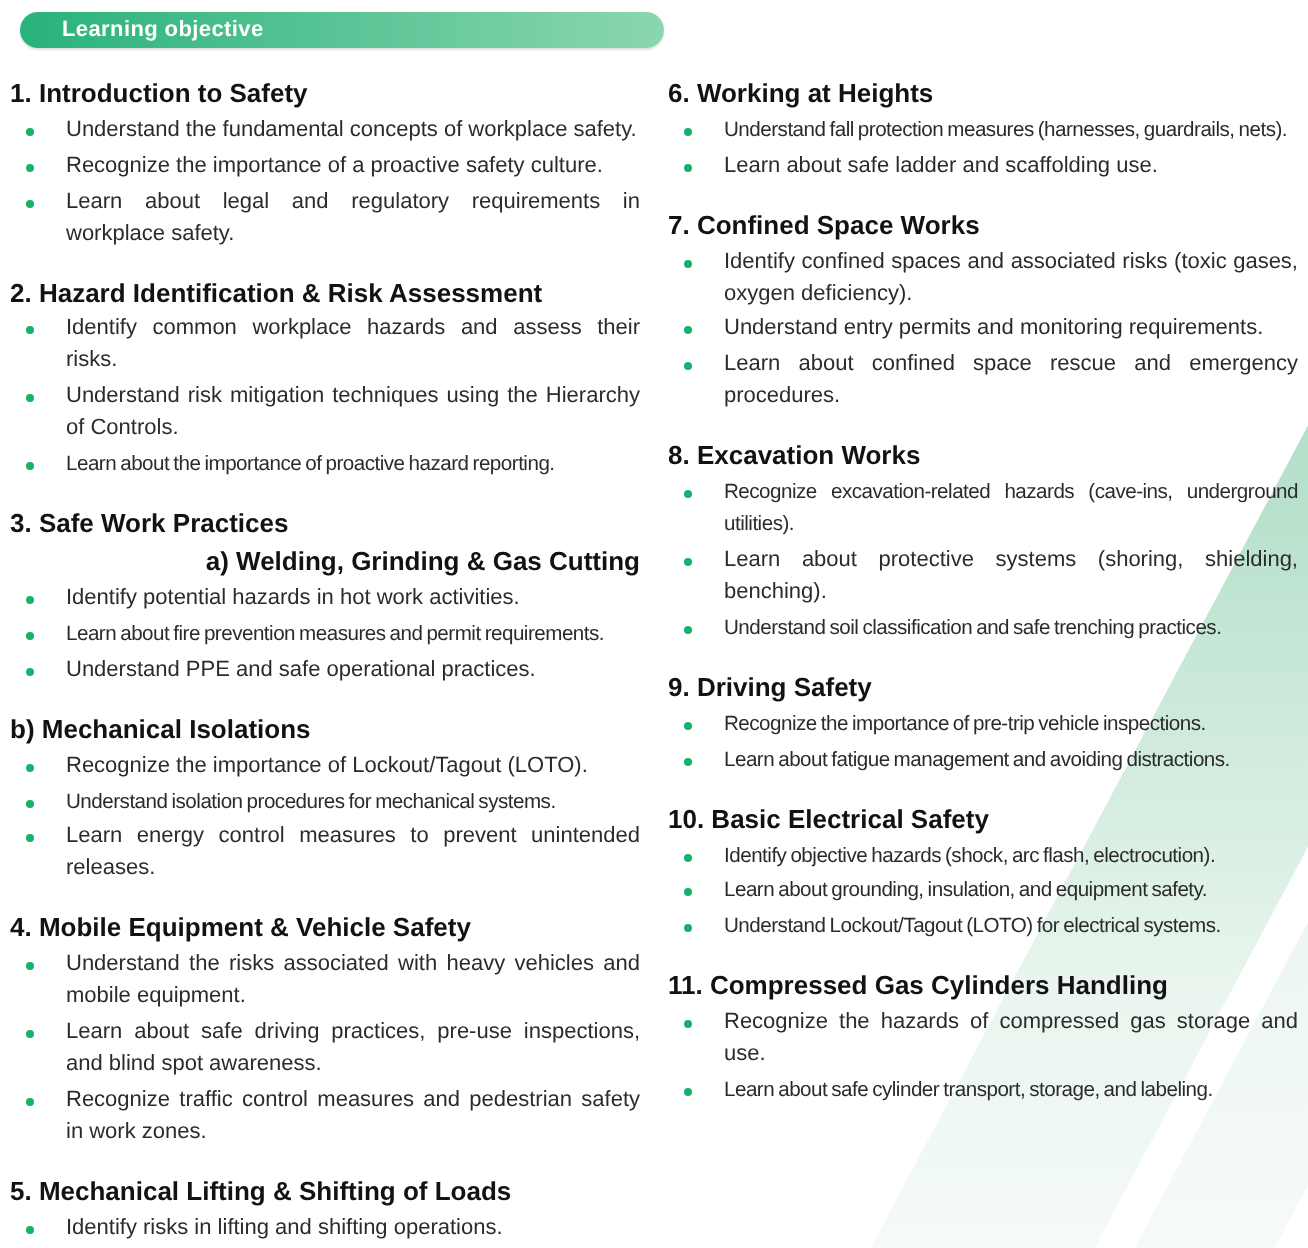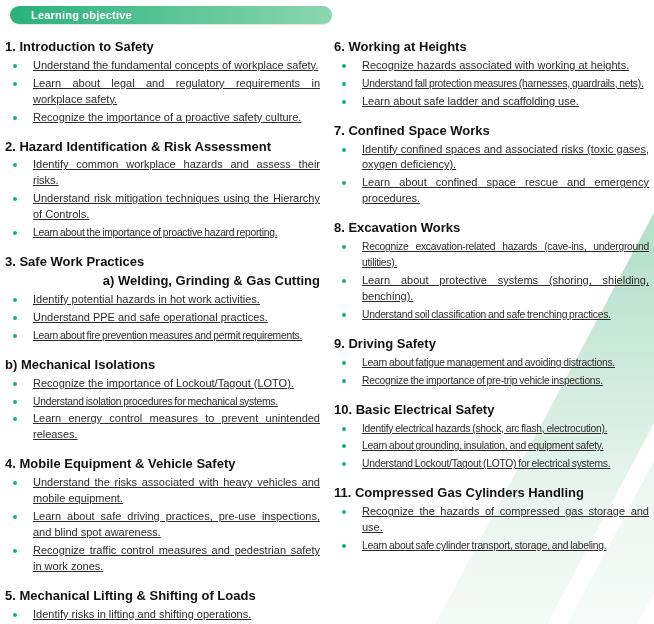--- a/index.html
+++ b/index.html
@@ -24,21 +24,21 @@
     background:linear-gradient(to right,var(--badge-a),var(--badge-b));
     display:flex;align-items:center;box-shadow:0 1px 1px rgba(0,0,0,.12);
   }
   .badge span{color:#fff;font-weight:bold;font-size:11px;padding-left:21px;letter-spacing:.2px;}
 
   .cols{display:grid;grid-template-columns:1fr 1fr;column-gap:14px;padding:15px 0 0 0;}
   .block{margin-bottom:13px;}
   .h{font-size:13px;font-weight:bold;color:var(--head);margin:0 0 3px 0;line-height:1.22;}
   .h.sub{margin-top:0;text-align:right;}
   ul.bl{list-style:none;margin:0;padding:0;}
-  li.b{position:relative;padding-left:28px;margin:0 0 2px 0;font-size:11px;line-height:1.45;text-align:justify;text-decoration:underline;}
+  li.b{position:relative;padding-left:28px;margin:0 0 2px 0;font-size:11px;line-height:1.45;text-align:justify;}
   li.b .dot{position:absolute;left:8px;top:6px;width:4px;height:4px;border-radius:50%;background:var(--bullet);}
   li.b .bt{display:block;}
   li.b.tight .bt{font-size:10.3px;letter-spacing:-.25px;word-spacing:-.6px;line-height:1.55;}
 </style>
 </head>
 <body>
 
 <div class="stripes">
   <div class="stripe s1"></div>
   <div class="stripe s2"></div>
@@ -57,25 +57,25 @@
 
       <section class="block">
         <h2 class="h">1. Introduction to Safety</h2>
         <ul class="bl">
           <li class="b">
               <span class="dot"></span>
               <span class="bt">Understand the fundamental concepts of workplace safety.</span>
             </li>
           <li class="b">
               <span class="dot"></span>
+              <span class="bt">Recognize the importance of a proactive safety culture.</span>
+            </li>
+          <li class="b">
+              <span class="dot"></span>
               <span class="bt">Learn about legal and regulatory requirements in workplace safety.</span>
-            </li>
-          <li class="b">
-              <span class="dot"></span>
-              <span class="bt">Recognize the importance of a proactive safety culture.</span>
             </li>
         </ul>
       </section>
 
       <section class="block">
         <h2 class="h">2. Hazard Identification &amp; Risk Assessment</h2>
         <ul class="bl">
           <li class="b">
               <span class="dot"></span>
               <span class="bt">Identify common workplace hazards and assess their risks.</span>
@@ -92,28 +92,28 @@
       </section>
 
       <section class="block">
         <h2 class="h">3. Safe Work Practices</h2>
         <h2 class="h sub">a) Welding, Grinding &amp; Gas Cutting</h2>
         <ul class="bl">
           <li class="b">
               <span class="dot"></span>
               <span class="bt">Identify potential hazards in hot work activities.</span>
             </li>
+          <li class="b tight">
+              <span class="dot"></span>
+              <span class="bt">Learn about fire prevention measures and permit requirements.</span>
+            </li>
           <li class="b">
               <span class="dot"></span>
               <span class="bt">Understand PPE and safe operational practices.</span>
             </li>
-          <li class="b tight">
-              <span class="dot"></span>
-              <span class="bt">Learn about fire prevention measures and permit requirements.</span>
-            </li>
         </ul>
       </section>
 
       <section class="block">
         <h2 class="h">b) Mechanical Isolations</h2>
         <ul class="bl">
           <li class="b">
               <span class="dot"></span>
               <span class="bt">Recognize the importance of Lockout/Tagout (LOTO).</span>
             </li>
@@ -161,44 +161,44 @@
         </ul>
       </section>
 
     </div>
 
     <div class="col">
 
       <section class="block">
         <h2 class="h">6. Working at Heights</h2>
         <ul class="bl">
-          <li class="b">
-              <span class="dot"></span>
-              <span class="bt">Recognize hazards associated with working at heights.</span>
-            </li>
           <li class="b tight">
               <span class="dot"></span>
               <span class="bt">Understand fall protection measures (harnesses, guardrails, nets).</span>
             </li>
           <li class="b">
               <span class="dot"></span>
               <span class="bt">Learn about safe ladder and scaffolding use.</span>
             </li>
         </ul>
       </section>
 
       <section class="block">
         <h2 class="h">7. Confined Space Works</h2>
         <ul class="bl">
           <li class="b">
               <span class="dot"></span>
               <span class="bt">Identify confined spaces and associated risks (toxic gases, oxygen deficiency).</span>
             </li>
           <li class="b">
               <span class="dot"></span>
+              <span class="bt">Understand entry permits and monitoring requirements.</span>
+            </li>
+          <li class="b">
+              <span class="dot"></span>
               <span class="bt">Learn about confined space rescue and emergency procedures.</span>
             </li>
         </ul>
       </section>
 
       <section class="block">
         <h2 class="h">8. Excavation Works</h2>
         <ul class="bl">
           <li class="b tight">
               <span class="dot"></span>
@@ -213,35 +213,35 @@
               <span class="bt">Understand soil classification and safe trenching practices.</span>
             </li>
         </ul>
       </section>
 
       <section class="block">
         <h2 class="h">9. Driving Safety</h2>
         <ul class="bl">
           <li class="b tight">
               <span class="dot"></span>
+              <span class="bt">Recognize the importance of pre-trip vehicle inspections.</span>
+            </li>
+          <li class="b tight">
+              <span class="dot"></span>
               <span class="bt">Learn about fatigue management and avoiding distractions.</span>
             </li>
-          <li class="b tight">
-              <span class="dot"></span>
-              <span class="bt">Recognize the importance of pre-trip vehicle inspections.</span>
-            </li>
         </ul>
       </section>
 
       <section class="block">
         <h2 class="h">10. Basic Electrical Safety</h2>
         <ul class="bl">
           <li class="b tight">
               <span class="dot"></span>
-              <span class="bt">Identify electrical hazards (shock, arc flash, electrocution).</span>
+              <span class="bt">Identify objective hazards (shock, arc flash, electrocution).</span>
             </li>
           <li class="b tight">
               <span class="dot"></span>
               <span class="bt">Learn about grounding, insulation, and equipment safety.</span>
             </li>
           <li class="b tight">
               <span class="dot"></span>
               <span class="bt">Understand Lockout/Tagout (LOTO) for electrical systems.</span>
             </li>
         </ul>

